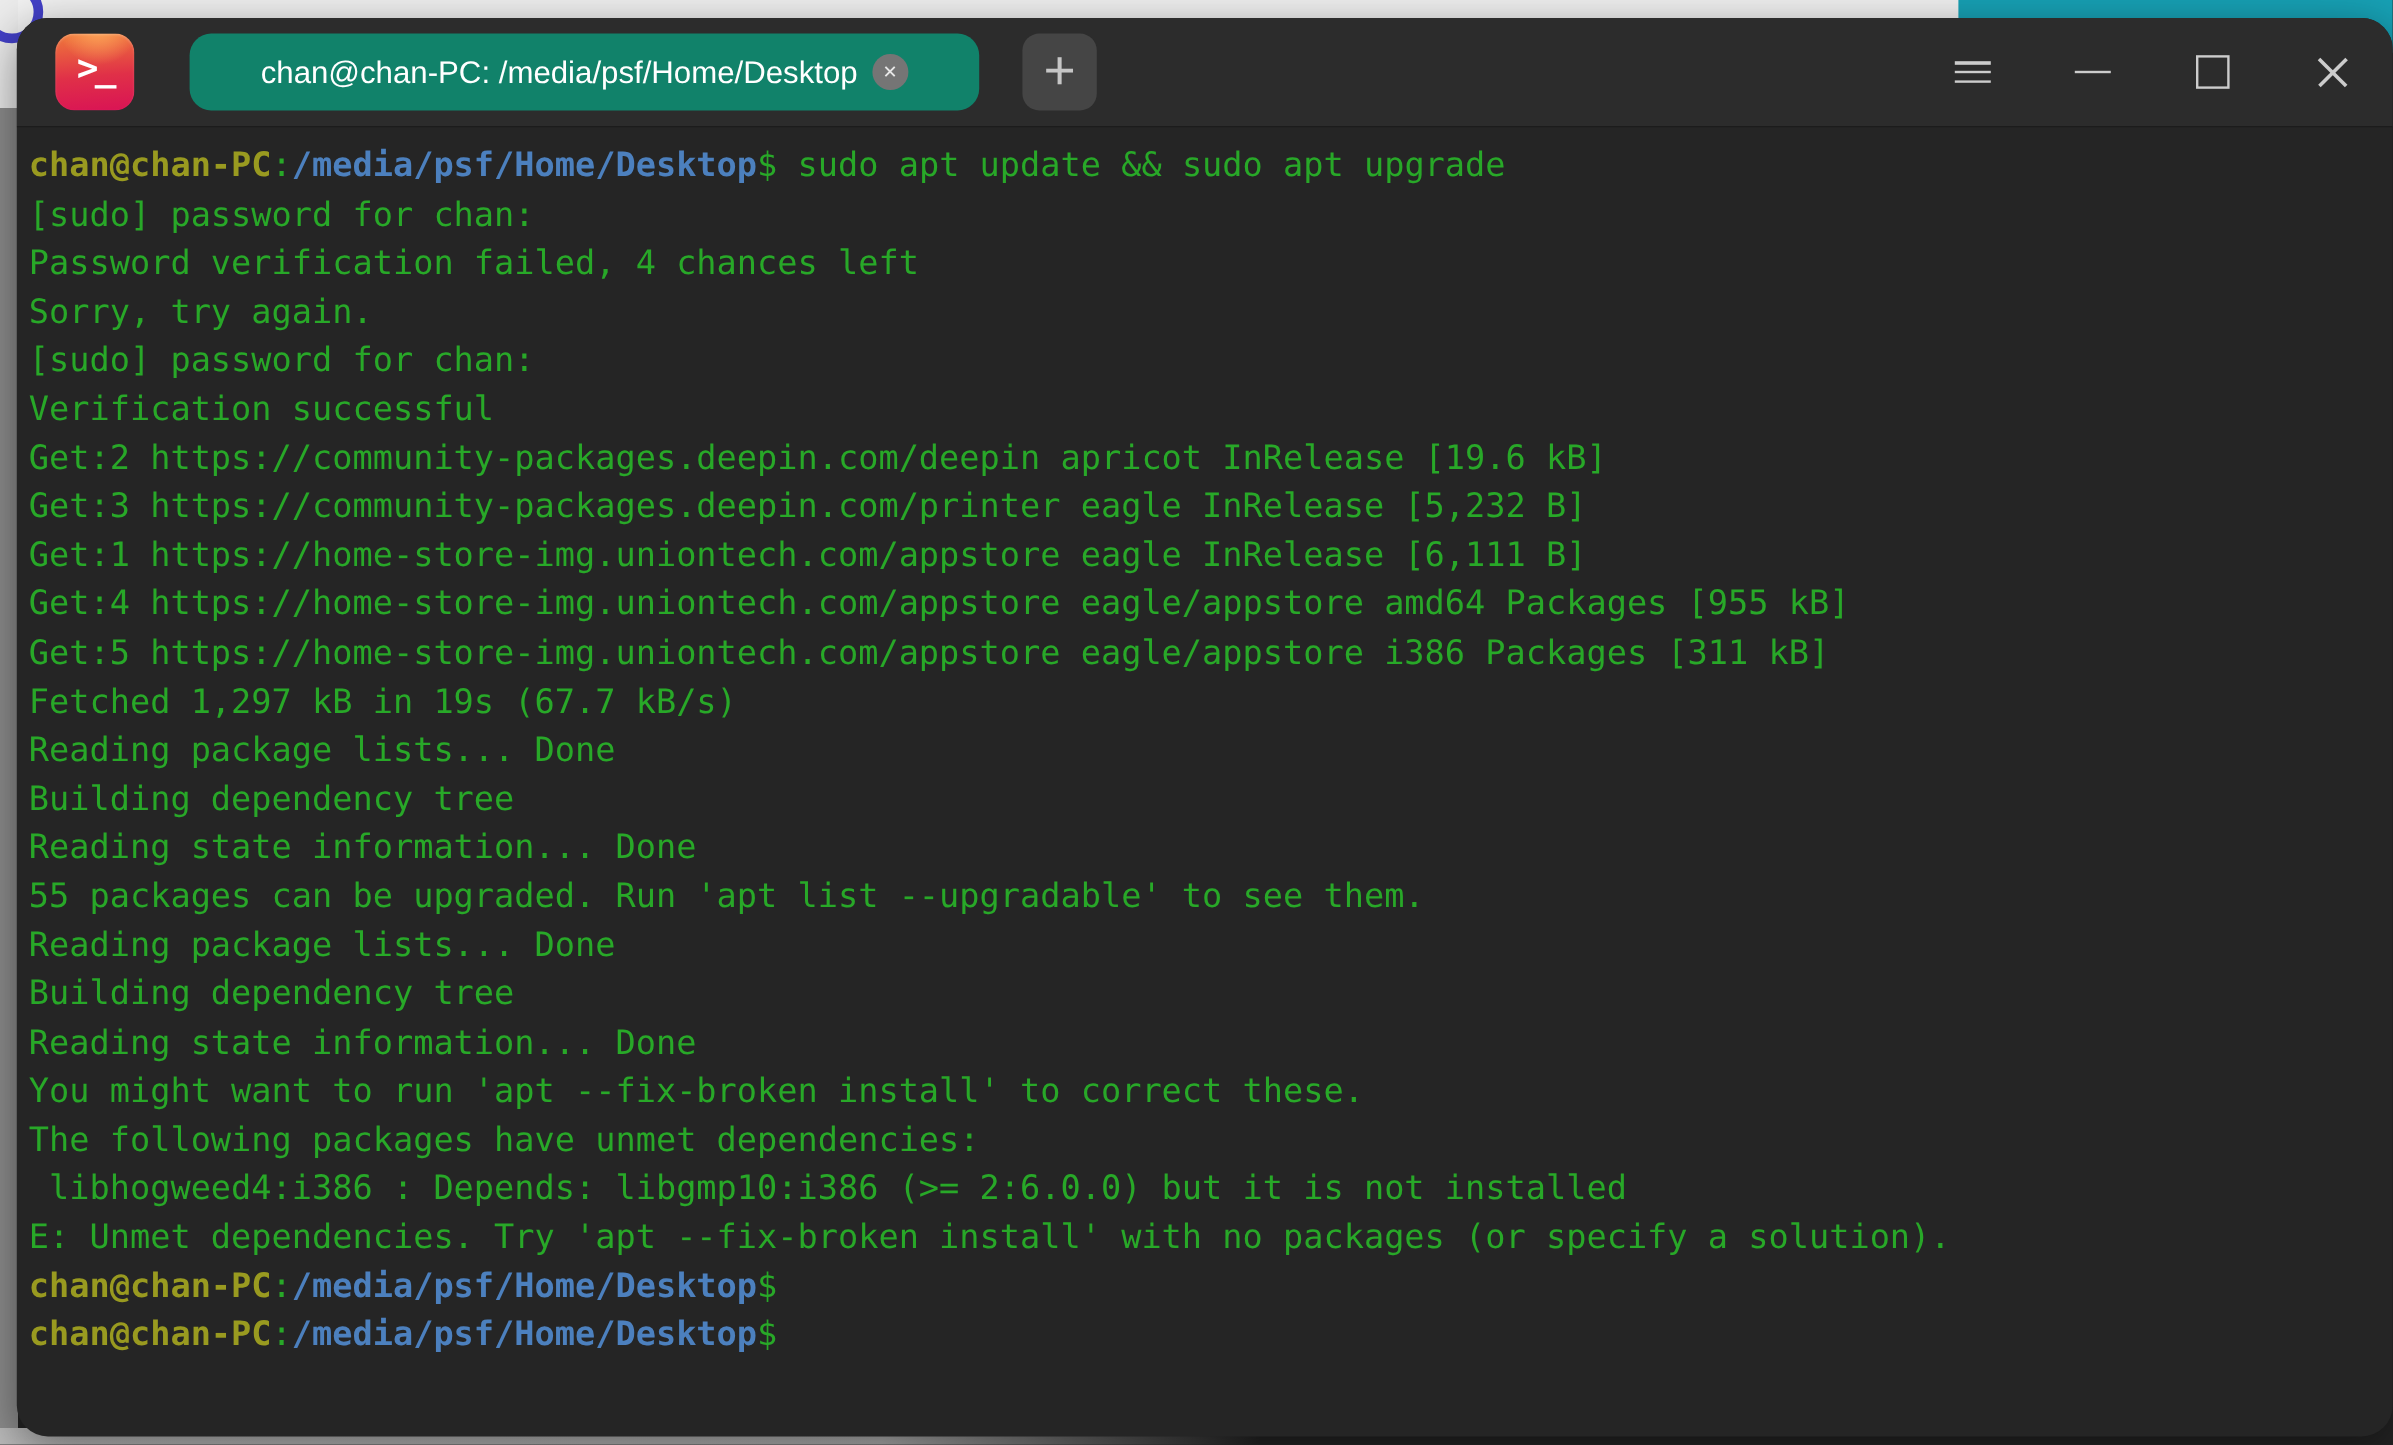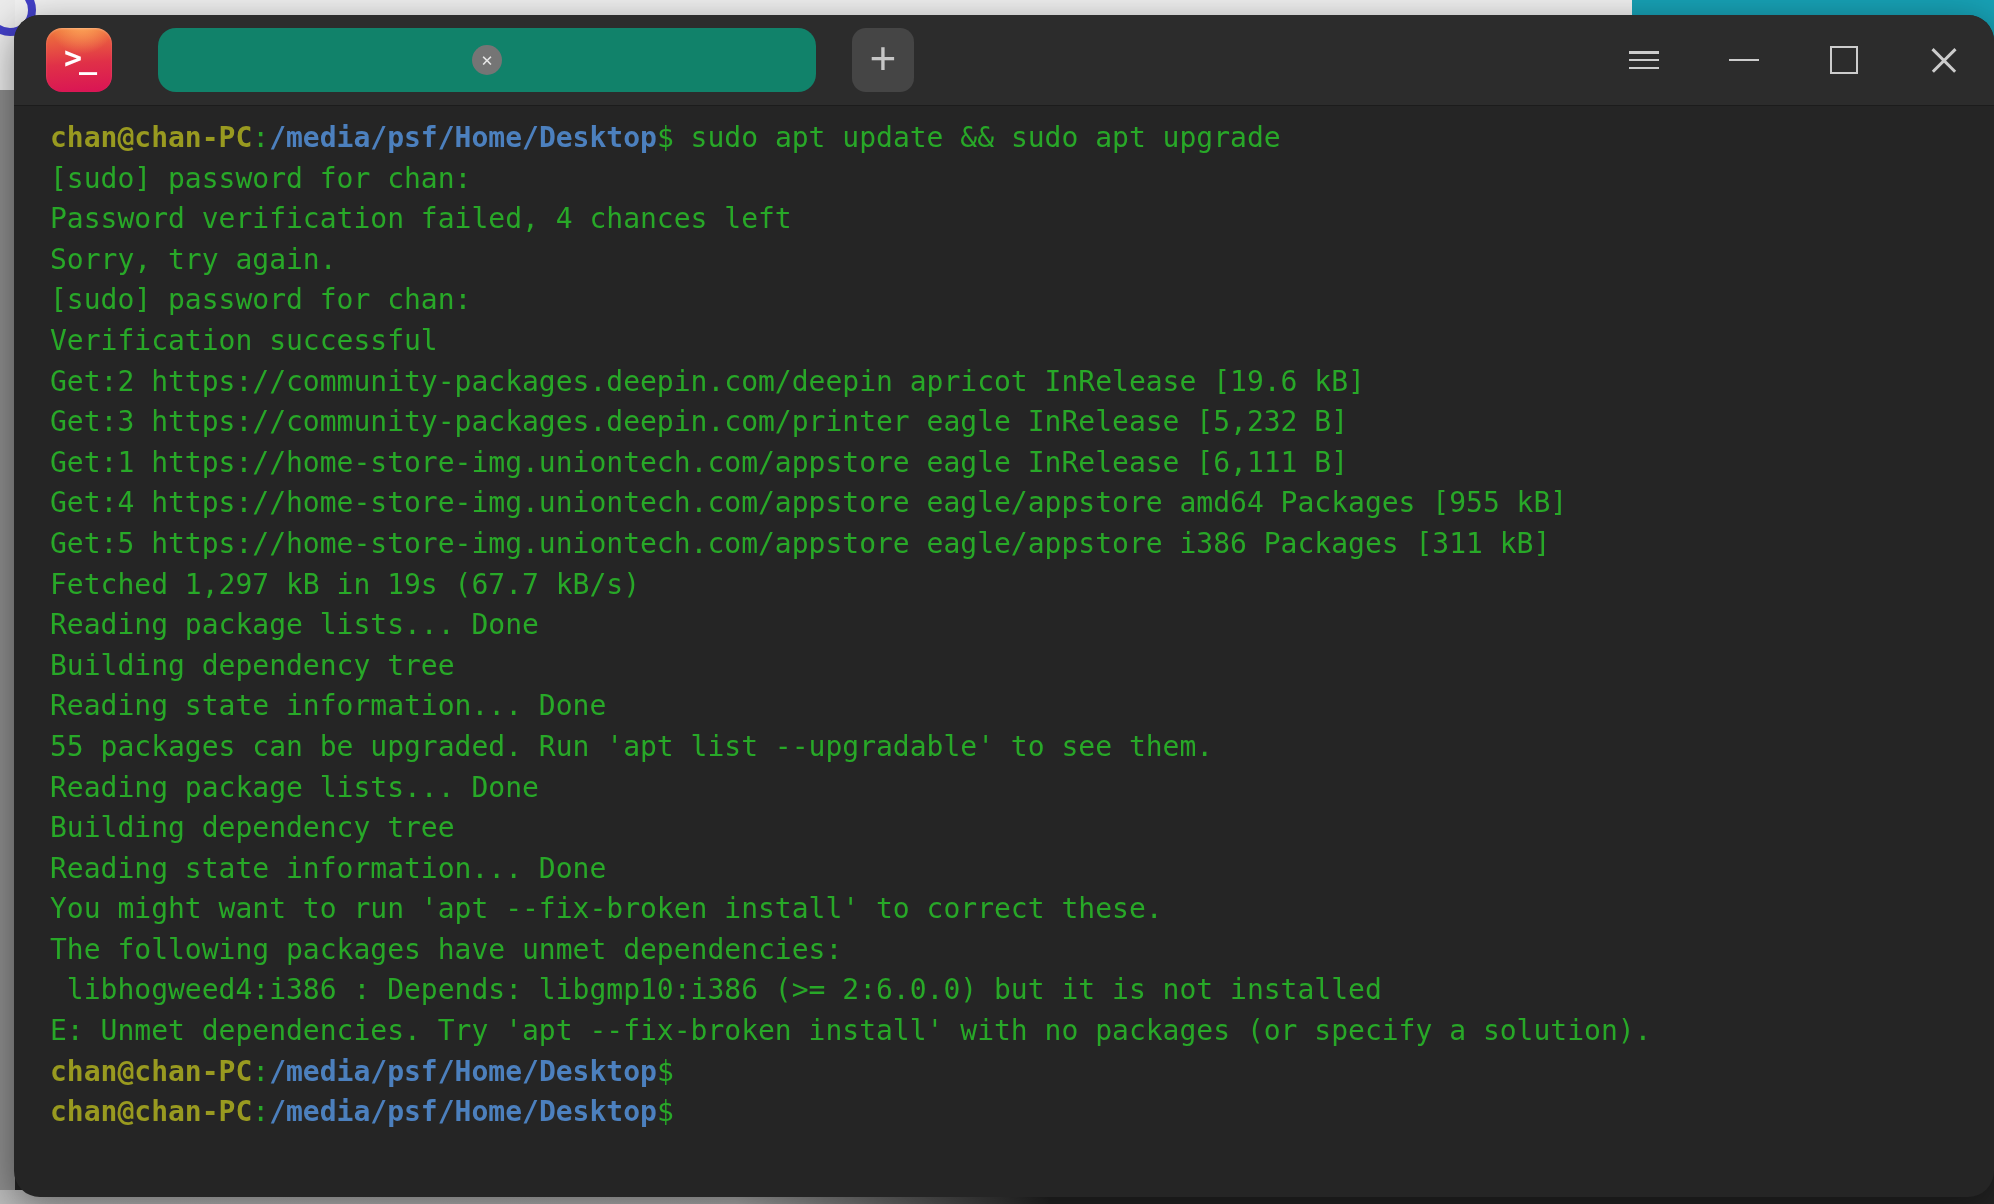--- a/index.html
+++ b/index.html
@@ -63,21 +63,21 @@
   .glyph-menu i:nth-child(2){width:30px;}
   .glyph-menu i:nth-child(3){width:30px;}
   .glyph-min{width:30px;height:2.5px;background:#CCCCCC;}
   .glyph-max{width:24px;height:24px;border:2.5px solid #CCCCCC;}
   .glyph-close{position:relative;width:30px;height:30px;}
   .glyph-close i{position:absolute;left:-1px;top:13.5px;width:32px;height:2.5px;background:#CCCCCC;}
   .glyph-close i:nth-child(1){transform:rotate(45deg);}
   .glyph-close i:nth-child(2){transform:rotate(-45deg);}
   
   .screen{
-    padding:12px 20px 0 36px;
+    padding:12px 20px 0 10px;
     font-family:"DejaVu Sans Mono", monospace;
     font-size:28px;line-height:40.6px;white-space:pre;
   }
   .screen .line{height:40.6px;}
   .c-green{color:#28A828;}
   .c-olive{color:#999A20;font-weight:bold;}
   .c-blue{color:#4C80BE;font-weight:bold;}
 </style>
 </head>
 <body>
@@ -88,20 +88,21 @@
 <div class="bg-blue-arc"></div>
 <div class="bg-gray-strip"></div>
 <div class="bg-bottom-strip"></div>
 
 <div class="window">
   <div class="titlebar">
     <div class="app-icon">
       <span>&gt;_</span>
     </div>
     <div class="tab">
+      <span class="tab-label">chan@chan-PC: /media/psf/Home/Desktop</span>
       <div class="tab-close">
         <span>✕</span>
       </div>
     </div>
     <div class="new-tab">
       <span>+</span>
     </div>
     <div class="win-controls">
       <div class="ctrl">
         <div class="glyph-menu">

